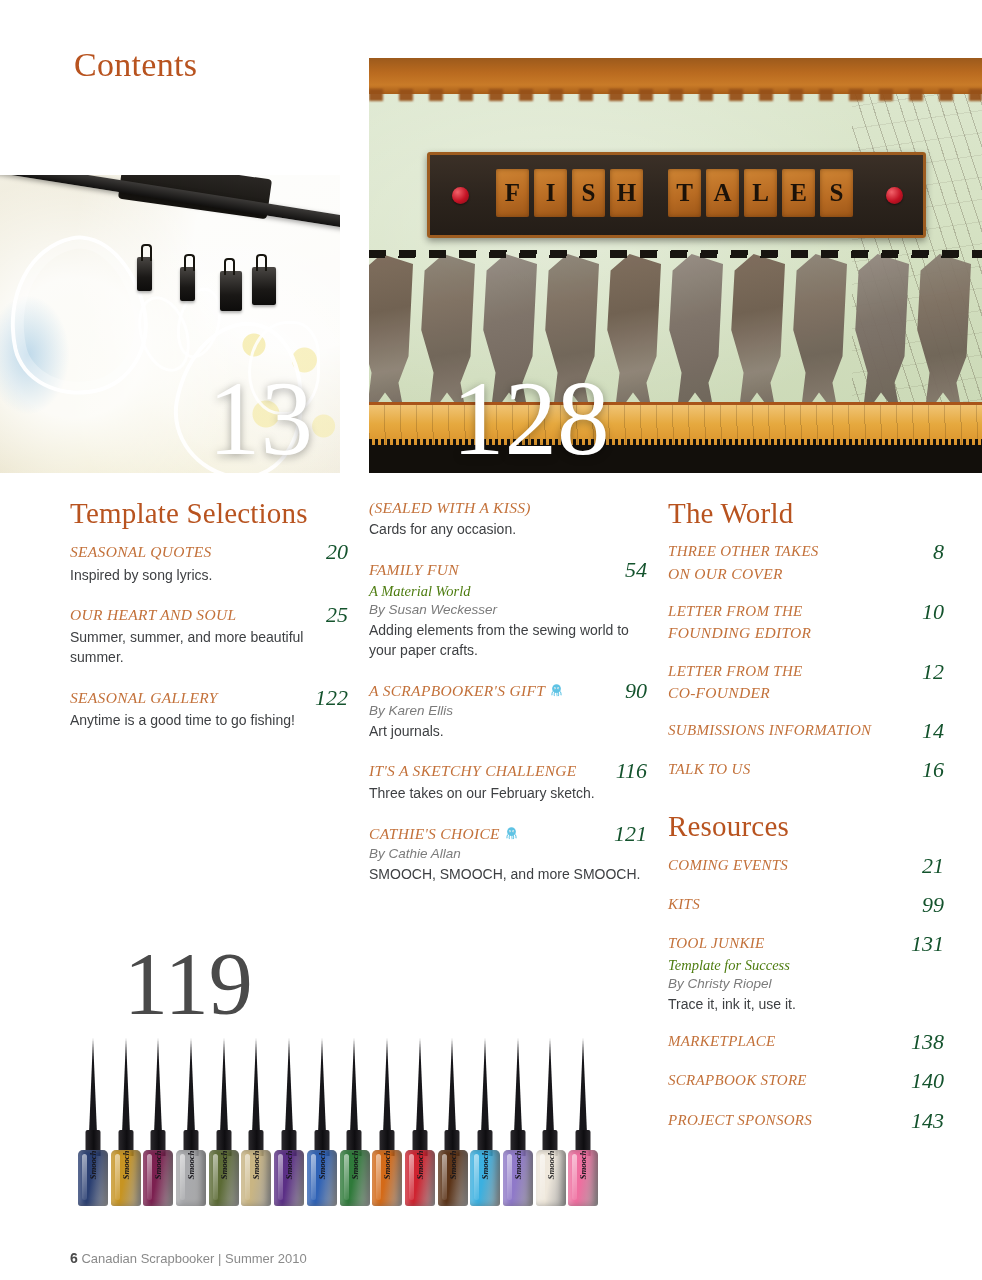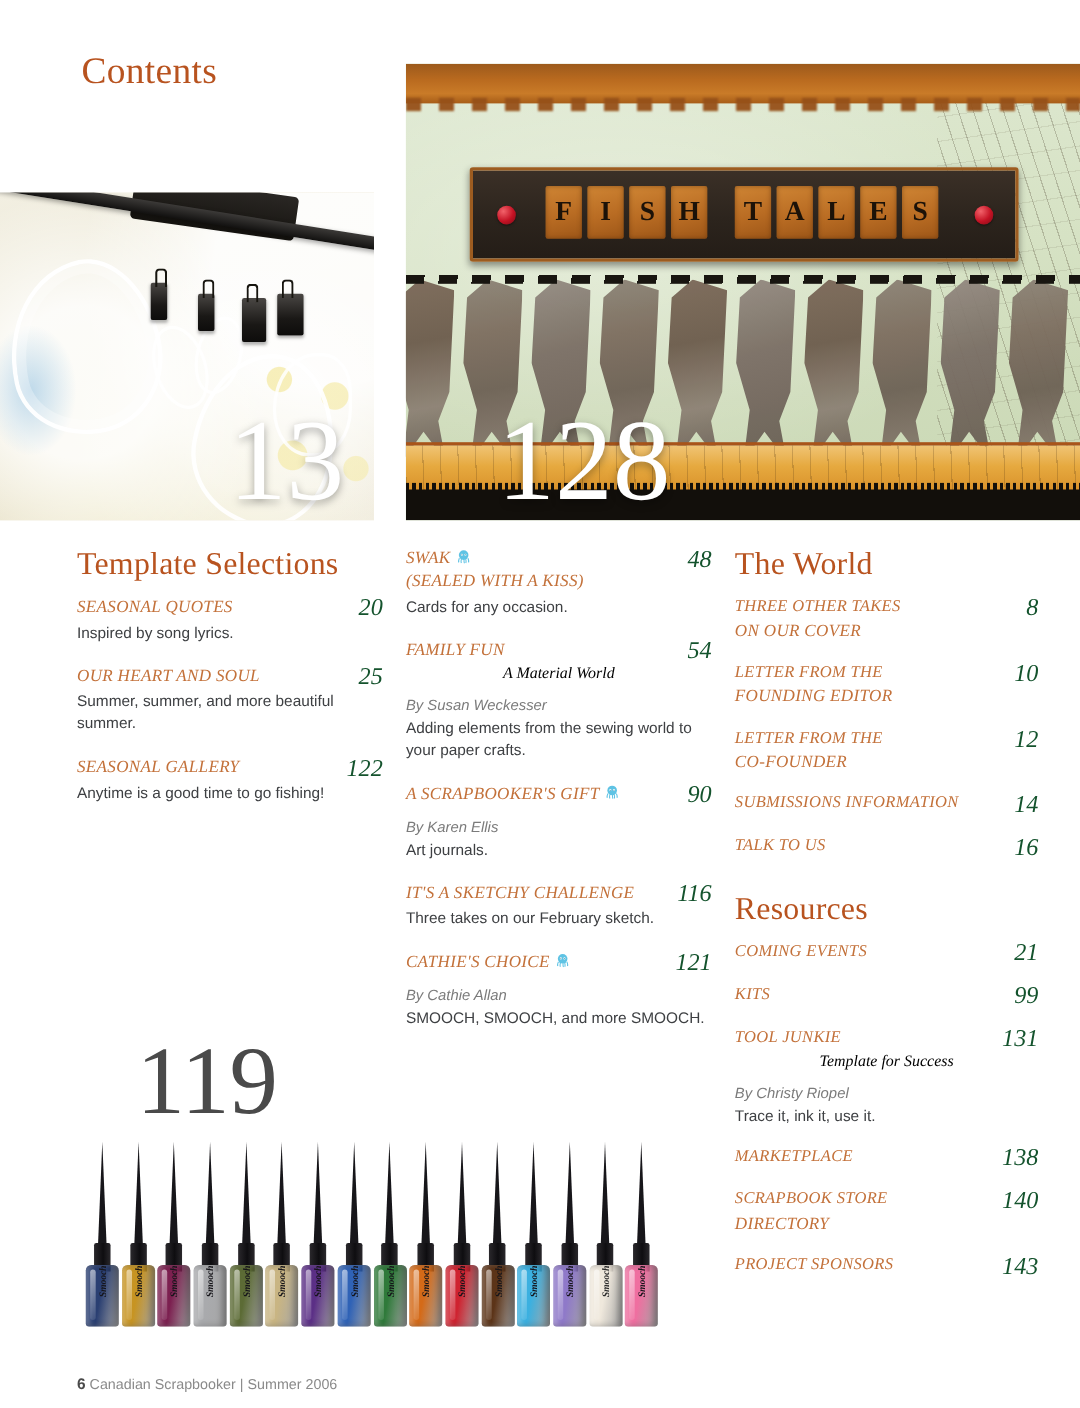--- a/index.html
+++ b/index.html
@@ -210,25 +210,25 @@
     font-family:"Liberation Serif", serif;font-style:italic;
     font-size:22px;color:#14532d;line-height:1.05;flex:0 0 auto;white-space:nowrap;
     margin-top:-2px;
   }
   .entry .ttl2{
     font-family:"Liberation Serif", serif;font-style:italic;
     font-size:15.5px;color:#c3713a;line-height:1.32;letter-spacing:.3px;
   }
   .entry .sub{
     font-family:"Liberation Serif", serif;font-style:italic;
-    font-size:14.5px;color:#000000;line-height:1.3;margin-top:1px;text-align:center;
+    font-size:14.5px;color:#4d7c0f;line-height:1.3;margin-top:1px;
   }
   .entry .by{
     font-family:"Liberation Sans", sans-serif;font-style:italic;
-    font-size:13.5px;color:#7b7b7b;line-height:1.35;margin-top:10px;
+    font-size:13.5px;color:#7b7b7b;line-height:1.35;margin-top:0;
   }
   .entry .desc{
     font-family:"Liberation Sans", sans-serif;
     font-size:14px;color:#3e4043;line-height:1.45;margin-top:1px;
   }
   .col.c3 .entry{margin-bottom:18px;}
   .col.c3 .entry .ttl{font-size:15px;}
 
   
   .octo{display:inline-block;width:15px;height:15px;vertical-align:-2px;margin-left:4px;}
@@ -362,35 +362,20 @@
       <div class="entry">
         <div class="row">
           <div class="ttl">SEASONAL GALLERY</div>
           <div class="pg">122</div>
         </div>
         <div class="desc">Anytime is a good time to go fishing!</div>
       </div>
     </div>
   <div class="col c2">
       <div class="entry">
-        <div class="row">
-          <div class="ttl">SWAK<span class="octo"><svg viewBox="0 0 24 24" width="15" height="15">
-                <ellipse cx="12" cy="9" rx="7" ry="7" fill="#5fc3e4"></ellipse>
-                <circle cx="9.4" cy="8.4" r="1.5" fill="#ffffff"></circle>
-                <circle cx="14.6" cy="8.4" r="1.5" fill="#ffffff"></circle>
-                <circle cx="9.4" cy="8.6" r="0.7" fill="#1b6c88"></circle>
-                <circle cx="14.6" cy="8.6" r="0.7" fill="#1b6c88"></circle>
-                <path d="M5.2 13 C4 16 3.4 18 4.2 20 L5.8 19.2 C5.2 17.6 5.6 15.6 6.6 14.2Z" fill="#5fc3e4"></path>
-                <path d="M8.2 14.4 C7.4 17 7.2 19 8 21 L9.4 20.2 C8.8 18.4 9 16.4 9.6 15Z" fill="#5fc3e4"></path>
-                <path d="M12 15 C11.6 17.6 11.8 19.6 12.6 21.4 L13.8 20.4 C13.2 18.8 13.2 17 13.4 15.4Z" fill="#5fc3e4"></path>
-                <path d="M15.6 14.4 C16.4 17 16.6 19 15.8 21 L14.4 20.2 C15 18.4 14.8 16.4 14.2 15Z" fill="#5fc3e4"></path>
-                <path d="M18.8 13 C20 16 20.6 18 19.8 20 L18.2 19.2 C18.8 17.6 18.4 15.6 17.4 14.2Z" fill="#5fc3e4"></path>
-              </svg></span></div>
-          <div class="pg">48</div>
-        </div>
         <div class="ttl2">(SEALED WITH A KISS)</div>
         <div class="desc">Cards for any occasion.</div>
       </div>
       <div class="entry">
         <div class="row">
           <div class="ttl">FAMILY FUN</div>
           <div class="pg">54</div>
         </div>
         <div class="sub">A Material World</div>
         <div class="by">By Susan Weckesser</div>
@@ -503,21 +488,20 @@
         <div class="row">
           <div class="ttl">MARKETPLACE</div>
           <div class="pg">138</div>
         </div>
       </div>
       <div class="entry">
         <div class="row">
           <div class="ttl">SCRAPBOOK STORE</div>
           <div class="pg">140</div>
         </div>
-        <div class="ttl2">DIRECTORY</div>
       </div>
       <div class="entry">
         <div class="row">
           <div class="ttl">PROJECT SPONSORS</div>
           <div class="pg">143</div>
         </div>
       </div>
     </div>
 
   <div class="bignum n119">119</div>
@@ -633,16 +617,16 @@
           <span class="neck"></span>
           <span class="body" style="background: linear-gradient(100deg, rgb(239, 111, 160) 0%, rgb(239, 111, 160) 45%, rgba(0, 0, 0, 0.35) 100%);">
             <span class="lbl">Smooch</span>
           </span>
         </div>
       </div>
   </div>
 
   <div class="footer">
     <b>6</b>
-    <span>Canadian Scrapbooker | Summer 2006</span>
+    <span>Canadian Scrapbooker | Summer 2010</span>
   </div>
 
 </div>
 
 </body></html>

